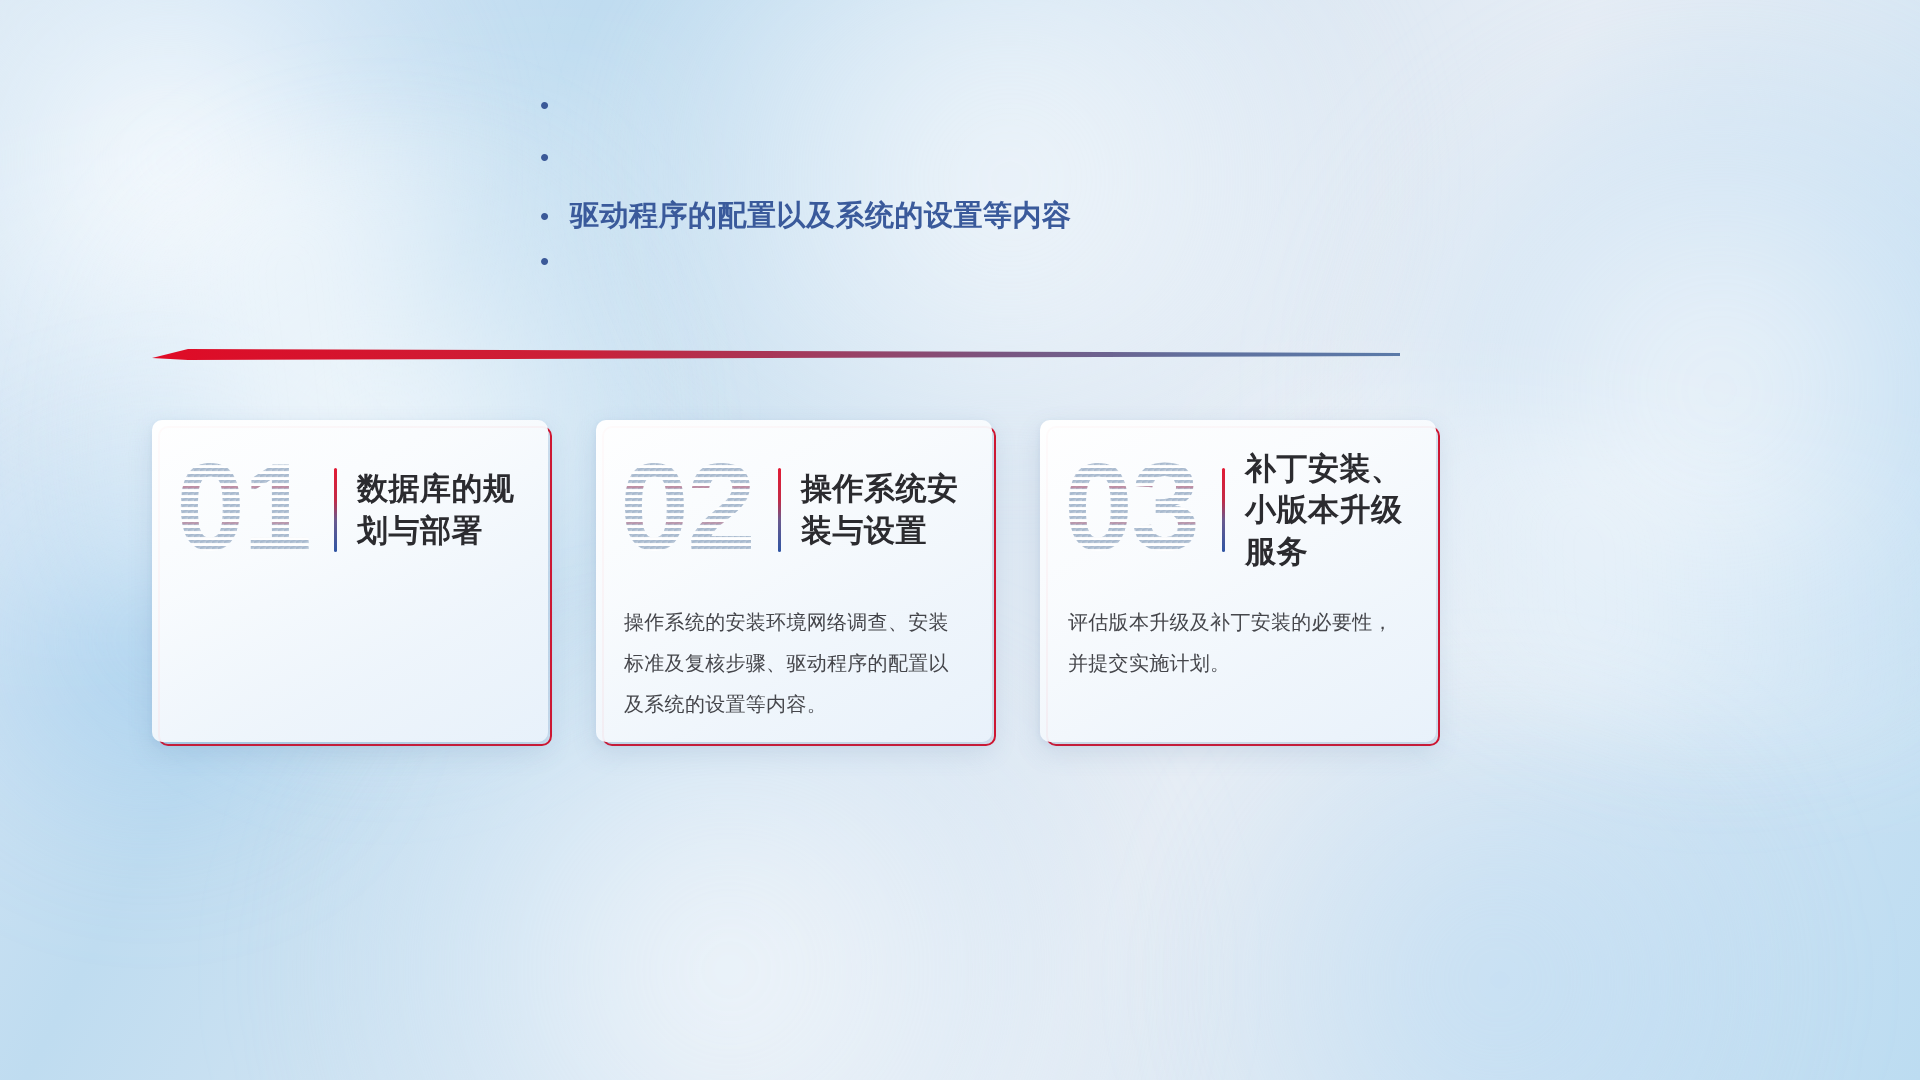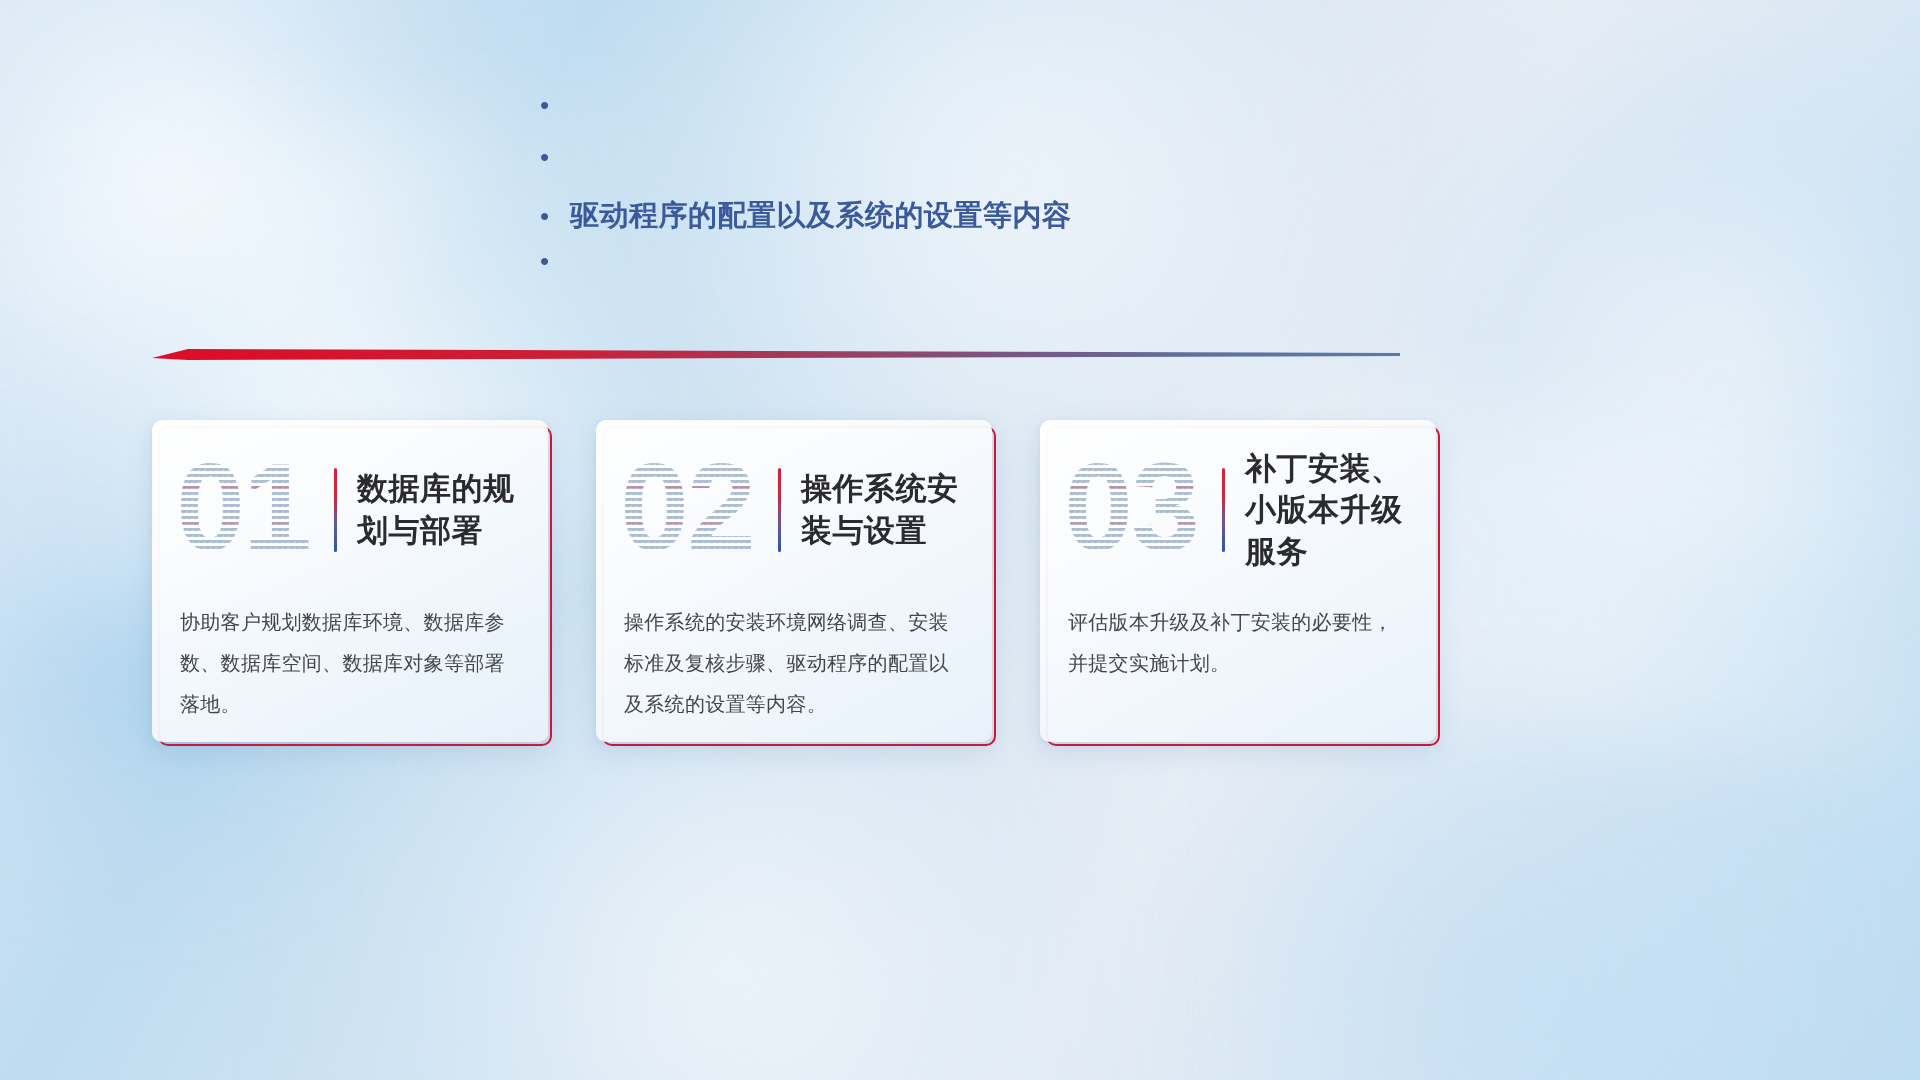--- a/index.html
+++ b/index.html
@@ -235,21 +235,20 @@
             <rect width="160" height="120" fill="url(#stripes1)" mask="url(#m1)" opacity="0.92"></rect>
             <g mask="url(#m1)">
               <rect x="0" y="36" width="160" height="2.4" fill="#d0566e" opacity="0.45"></rect>
               <rect x="0" y="72" width="160" height="2.4" fill="#d0566e" opacity="0.35"></rect>
             </g>
           </svg>
         </div>
         <div class="card-bar"></div>
         <div class="card-title">数据库的规划与部署</div>
       </div>
-      <div class="card-body">协助客户规划数据库环境、数据库参数、数据库空间、数据库对象等部署落地。</div>
     </div>
   </div>
 
   <div class="card-wrap">
     <div class="card-accent"></div>
     <div class="card">
       <div class="card-head">
         <div class="card-num">
           <svg width="160" height="120" viewBox="0 0 160 120">
             <defs>

